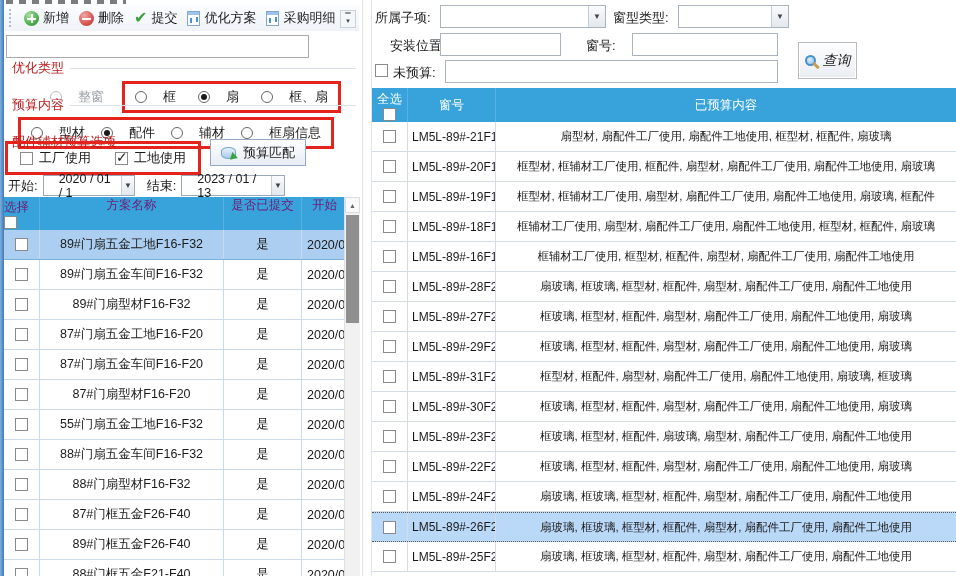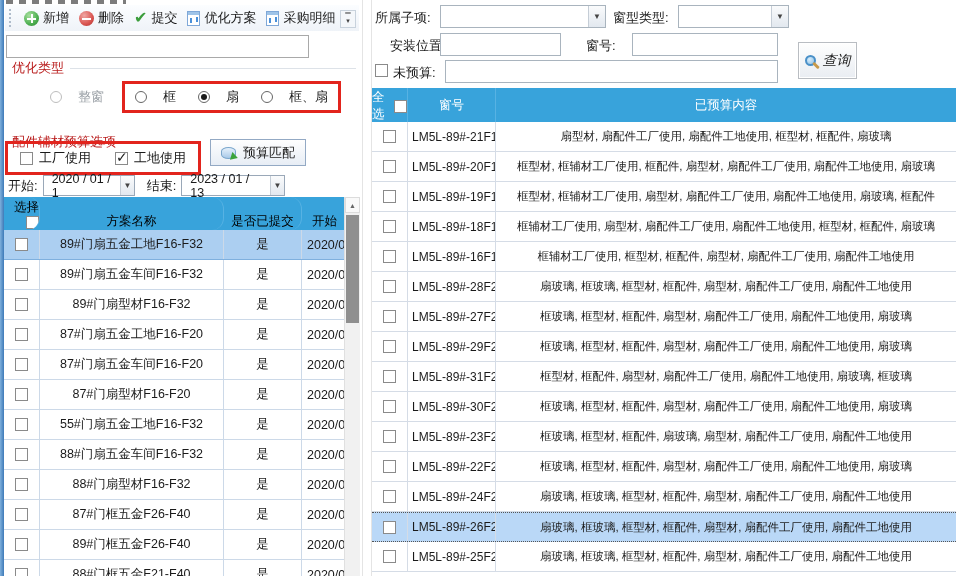--- a/index.html
+++ b/index.html
@@ -67,30 +67,30 @@
   .btn-match { position:absolute; top:139px; left:206px; width:96px; height:27px;
                border:1px solid #93A9C4; background:linear-gradient(#FEFEFE,#E7EDF5);
                display:flex; align-items:center; justify-content:center; gap:7px; font-size:13px; }
   .ic-cyl { width:15px; height:12px; background:linear-gradient(#E6F1FB,#A9C9E8); border:1px solid #7AA6CC;
             border-radius:50% / 35%; position:relative; }
   .ic-cyl::after { content:""; position:absolute; right:-3px; bottom:-3px; border-left:7px solid #3BA33B;
                    border-top:4px solid transparent; border-bottom:4px solid transparent; transform:rotate(18deg); }
 
   #dates { position:absolute; top:175px; left:4px; display:flex; align-items:center; font-size:13px; }
   .datefld { border:1px solid #9AA8B8; height:21px; display:flex; align-items:center; background:#fff;
-             font-size:12.5px; padding-left:8px; margin-left:5px; }
+             font-size:12.5px; padding-left:15px; margin-left:5px; }
   .datefld .da { margin-left:6px; width:15px; height:100%; border-left:1px solid #C5CDD6;
                  background:linear-gradient(#FAFBFC,#E2E8EF); display:flex; align-items:center;
                  justify-content:center; font-size:8px; color:#444; }
 
   
   #ltable { position:absolute; left:0; top:197px; width:356px; height:379px; overflow:hidden; }
   .lhead { display:grid; grid-template-columns:36px 184px 78px 42px; height:33px; background:#38A3DB; }
-  .lhead > div { color:#000000; font-size:12.5px; display:flex; align-items:flex-end; justify-content:center;
-                 border-right:1px solid #57B2E3; overflow:hidden;border-radius:12px; }
+  .lhead > div { color:#701a75; font-size:12.5px; display:flex; align-items:flex-start; justify-content:center;
+                 border-right:1px solid #57B2E3; overflow:hidden; }
   .lhead .c1 { flex-direction:column; gap:0; padding-top:1px; }
   .lhead .c4 { justify-content:flex-start; padding-left:10px; white-space:nowrap; border-right:none; }
   .lrow { display:grid; grid-template-columns:36px 184px 78px 42px; height:30px; background:#fff;
           border-bottom:1px solid #CCD9E8; }
   .lrow > div { display:flex; align-items:center; justify-content:center; font-size:12.5px;
                 border-right:1px solid #CCD9E8; overflow:hidden; white-space:nowrap; }
   .lrow .c4 { justify-content:flex-start; padding-left:5px; border-right:none; }
   .lrow.sel { background:#ACCFF1; border-bottom:1px solid #7FB0DE; }
 
   .sb { position:absolute; right:0; top:0; bottom:0; width:16px; background:#F1F1F1; border-left:1px solid #E0E0E0; }
@@ -118,21 +118,21 @@
                box-shadow:inset 0 0 0 1px #fff;font-style:italic; }
   .ic-mag { width:11px; height:11px; border:2px solid #4A90C8; border-radius:50%;
             background:radial-gradient(circle at 35% 35%,#D6ECFB,#8FC0E4); position:relative; flex:none; }
   .ic-mag::after { content:""; position:absolute; width:8px; height:3px; background:#C89A4B;
                    border-radius:2px; transform:rotate(45deg); right:-6px; bottom:-3px; }
 
   #rtable { position:absolute; left:0; top:88px; width:584px; height:488px; overflow:hidden; }
   .rhead { display:grid; grid-template-columns:36px 88px 1fr; height:34px; background:#38A3DB; }
   .rhead > div { color:#fff; font-size:12.5px; display:flex; align-items:center; justify-content:center;
                  border-right:1px solid #57B2E3; }
-  .rhead .c1 { flex-direction:row; padding-top:1px; }
+  .rhead .c1 { flex-direction:column; padding-top:1px; }
   .rhead .c3 { border-right:none; }
   .rrow { display:grid; grid-template-columns:36px 88px 1fr; height:30px; background:#fff;
           border-bottom:1px solid #D5DCE6; }
   .rrow > div { display:flex; align-items:center; border-right:1px solid #D5DCE6; overflow:hidden;
                 white-space:nowrap; }
   .rrow .c1 { justify-content:center; }
   .rrow .c2 { font-size:12px; padding-left:4px; }
   .rrow .c3 { font-size:11.5px; justify-content:center; border-right:none; }
   .rrow.sel { background:#BAD8F7; border-top:1px dotted #555; border-bottom:1px dotted #555; height:30px; }
 </style>
@@ -192,20 +192,44 @@
           <span>扇</span>
         </span>
         <span class="opt">
           <span class="rd"></span>
           <span>框、扇</span>
         </span>
       </span>
     </div>
   </div>
 
+  <div id="grp2">
+    <div class="grp-label-row">
+      <span>预算内容</span>
+      <span class="grp-line"></span>
+    </div>
+    <span class="redbox">
+      <span class="opt">
+        <span class="rd"></span>
+        <span>型材</span>
+      </span>
+      <span class="opt">
+        <span class="rd sel"></span>
+        <span>配件</span>
+      </span>
+      <span class="opt">
+        <span class="rd"></span>
+        <span>辅材</span>
+      </span>
+      <span class="opt">
+        <span class="rd"></span>
+        <span>框扇信息</span>
+      </span>
+    </span>
+  </div>
 
   <div id="grp3-label" class="grp-label-row">
     <span>配件辅材预算选项</span>
   </div>
   <span id="grp3-box" class="redbox">
     <span class="chk-opt">
       <span class="cb"></span>
       <span>工厂使用</span>
     </span>
     <span class="chk-opt">

